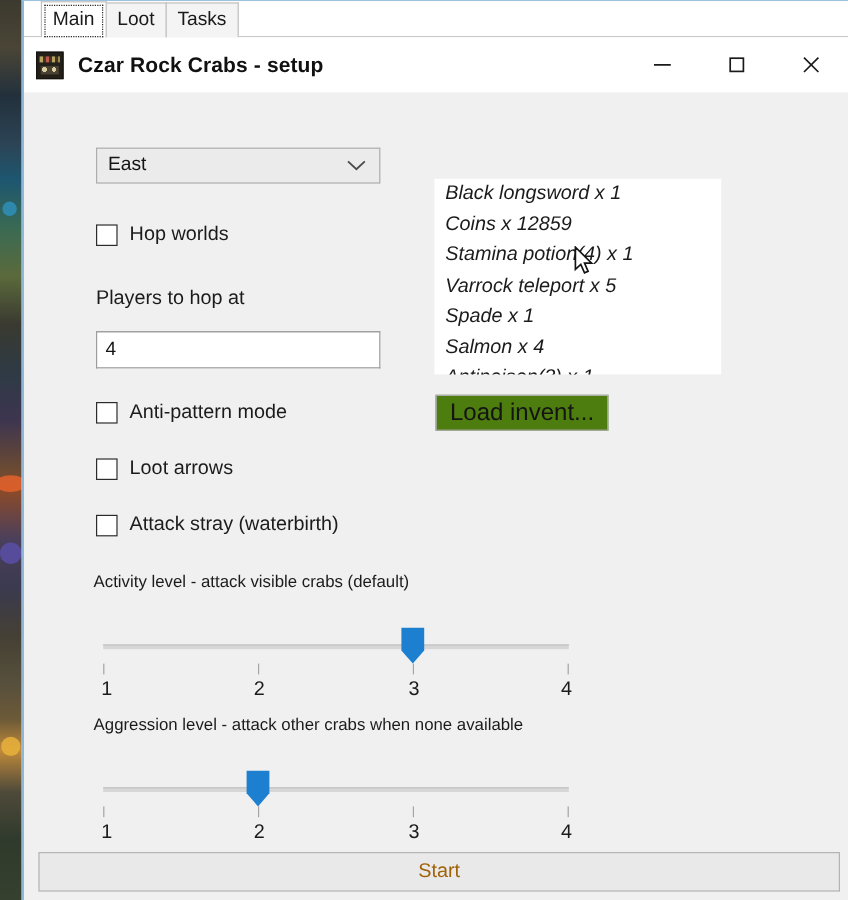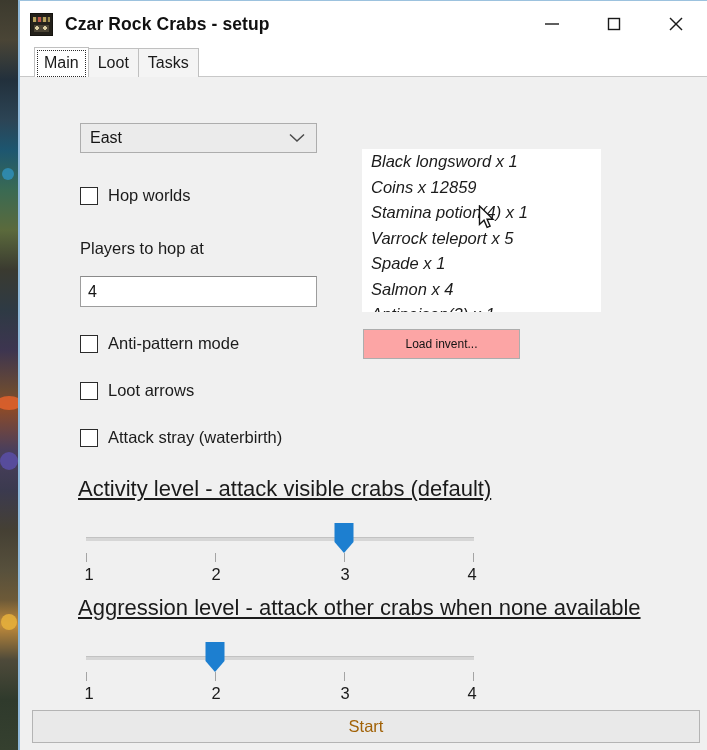--- a/index.html
+++ b/index.html
@@ -255,40 +255,39 @@
     font-size: 16.5px;
     color: #1b1b1b;
     line-height: 25.5px;
     padding-left: 9px;
     white-space: nowrap;
   }
 
   #load-invent-button {
     position: absolute;
     left: 341px; top: 251px;
-    width: 157px; height: 30px;
-    box-sizing: border-box;
-    background: #fca5a5;
+    width: 144px; height: 30px;
+    box-sizing: border-box;
+    background: #4d7c0f;
     border: 1px solid #adadad;
     display: flex;
     align-items: center;
     justify-content: center;
-    font-size: 12px;
+    font-size: 20px;
     color: #141414;
     cursor: default;
   }
 
   
   .slider-caption {
     position: absolute;
     left: 56px;
-    font-size: 22px;
+    font-size: 14px;
     color: #1b1b1b;
     white-space: nowrap;
-    text-decoration: underline;
   }
   .slider-group {
     position: absolute;
     left: 64px;
     width: 388px;
     height: 62px;
   }
   .slider-track {
     position: absolute;
     left: 0; top: 16px;
@@ -350,20 +349,33 @@
 <body>
 
 <div id="desktop-backdrop">
   <div class="bd-blob" style="left:-4px;top:396px;width:26px;height:14px;background:#e4622c;"></div>
   <div class="bd-blob" style="left:0px;top:452px;width:18px;height:18px;background:#5a4fa8;"></div>
   <div class="bd-blob" style="left:1px;top:614px;width:16px;height:16px;background:#e8b13c;"></div>
   <div class="bd-blob" style="left:2px;top:168px;width:12px;height:12px;background:#2f8fb8;"></div>
 </div>
 
 <div id="app-window">
+
+  <div id="tab-strip">
+    <div class="tab active">
+      <span>Main</span>
+      <span class="tab-focus"></span>
+    </div>
+    <div class="tab">
+      <span>Loot</span>
+    </div>
+    <div class="tab">
+      <span>Tasks</span>
+    </div>
+  </div>
 
   <div id="title-bar">
     <div id="app-icon"></div>
     <div id="window-title">Czar Rock Crabs - setup</div>
 
     <div id="window-controls">
       <div class="win-ctl">
         <svg width="22" height="22" viewBox="0 0 22 22">
           <line x1="4" y1="11" x2="18" y2="11" stroke="#1a1a1a" stroke-width="1.4"></line>
         </svg>
@@ -375,33 +387,20 @@
       </div>
       <div class="win-ctl">
         <svg width="22" height="22" viewBox="0 0 22 22">
           <line x1="5" y1="5" x2="17" y2="17" stroke="#1a1a1a" stroke-width="1.4"></line>
           <line x1="17" y1="5" x2="5" y2="17" stroke="#1a1a1a" stroke-width="1.4"></line>
         </svg>
       </div>
     </div>
   </div>
 
-  <div id="tab-strip">
-    <div class="tab active">
-      <span>Main</span>
-      <span class="tab-focus"></span>
-    </div>
-    <div class="tab">
-      <span>Loot</span>
-    </div>
-    <div class="tab">
-      <span>Tasks</span>
-    </div>
-  </div>
-
   <div id="client-area">
 
     <div id="world-select">
       <span id="world-select-value">East</span>
       <svg id="world-select-arrow" width="16" height="10" viewBox="0 0 16 10">
         <polyline points="1,1.5 8,8 15,1.5" fill="none" stroke="#4a4a4a" stroke-width="1.5"></polyline>
       </svg>
     </div>
 
     <div class="checkbox-row" style="top:108px;">

